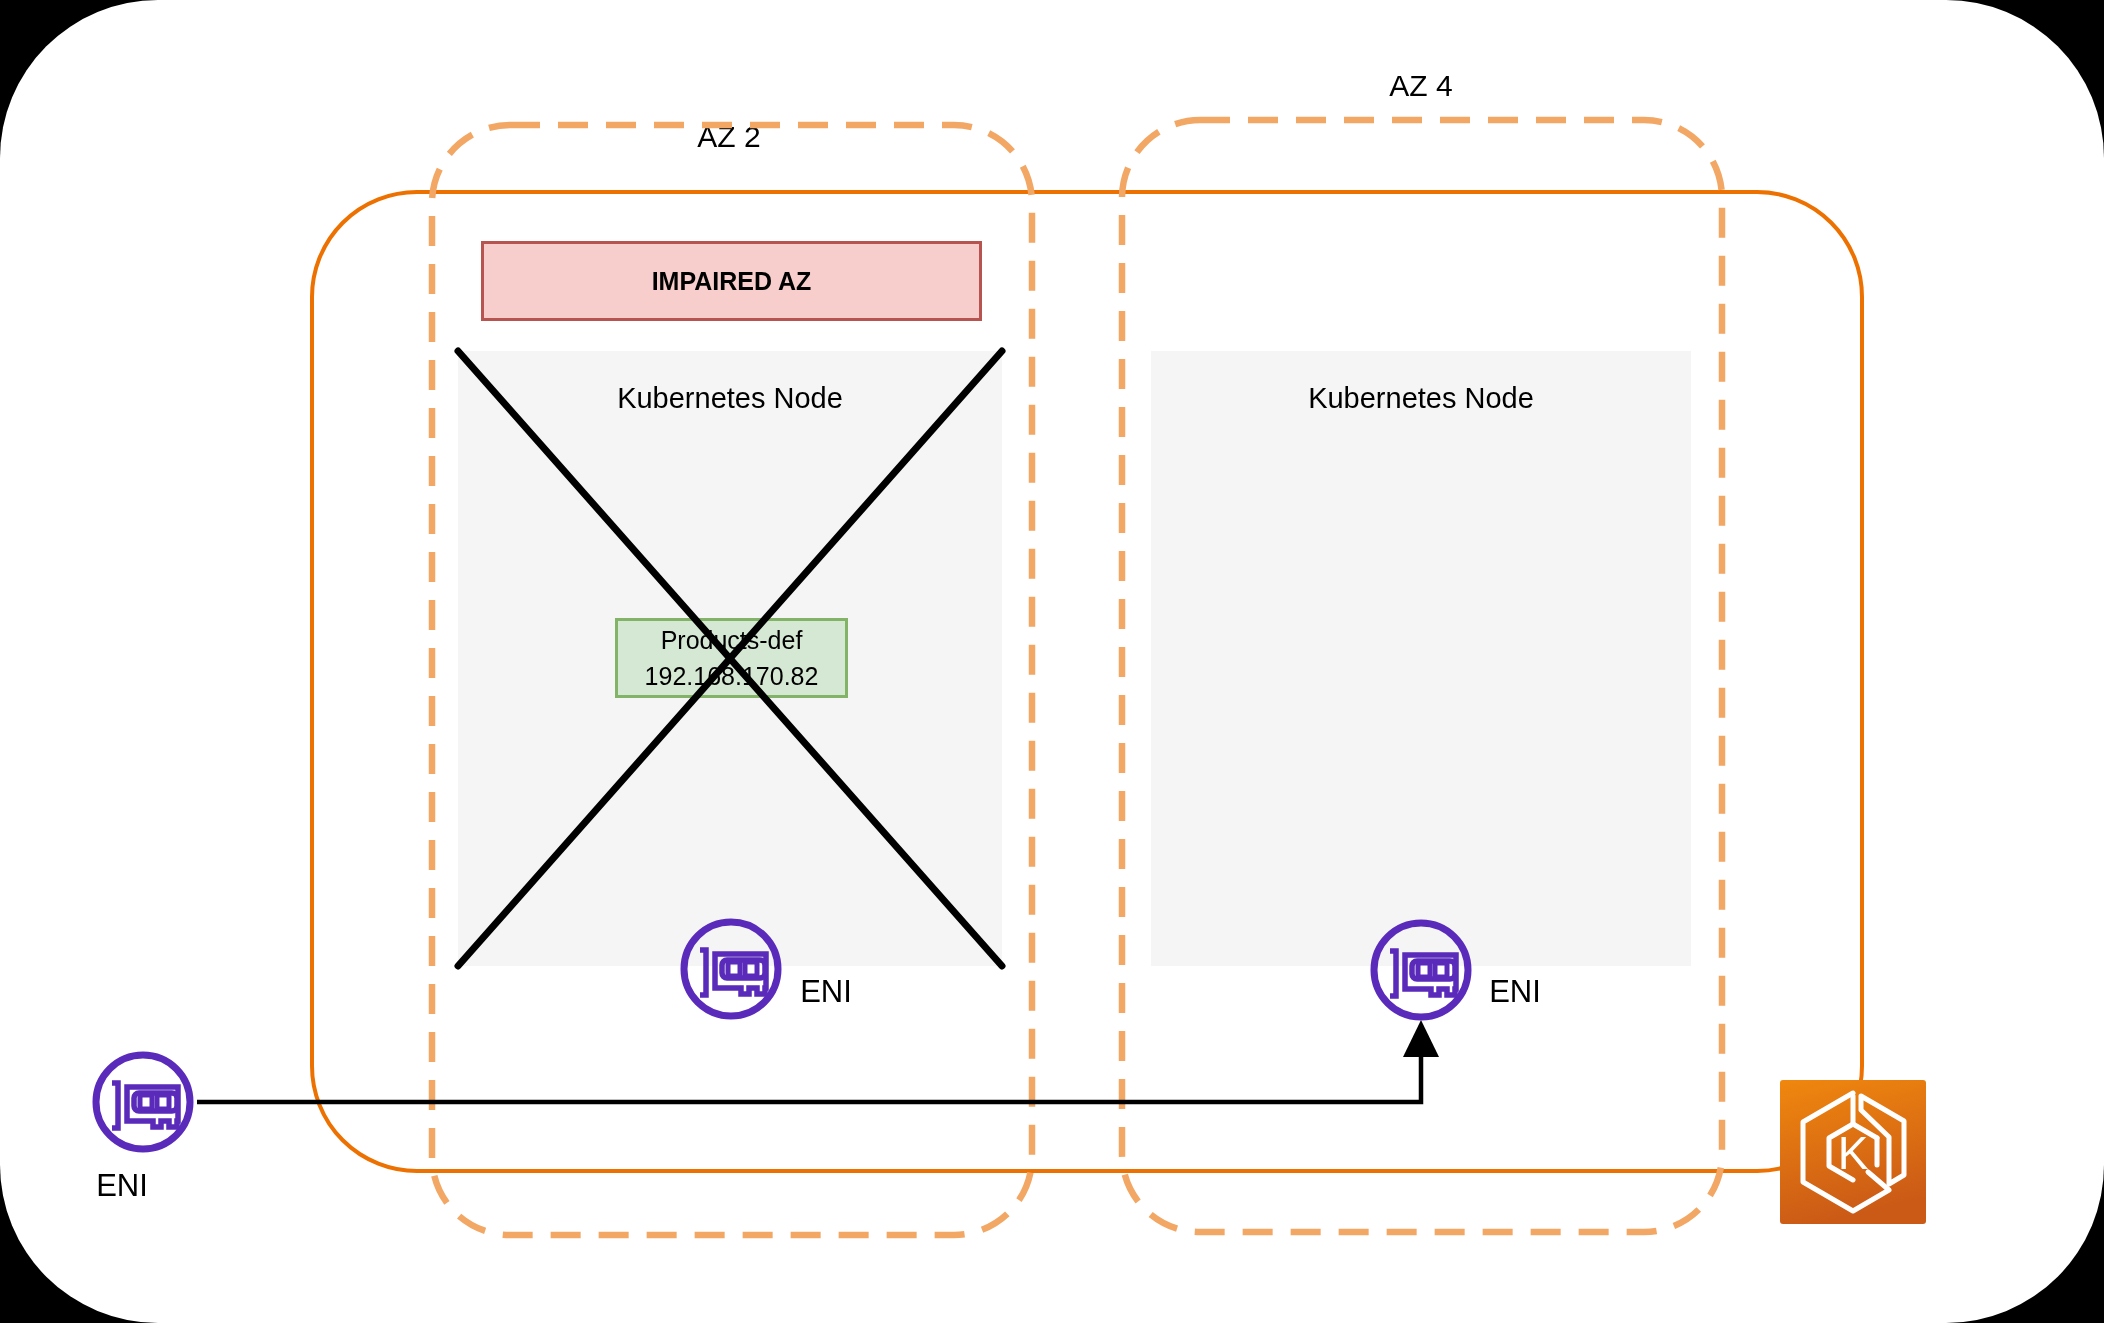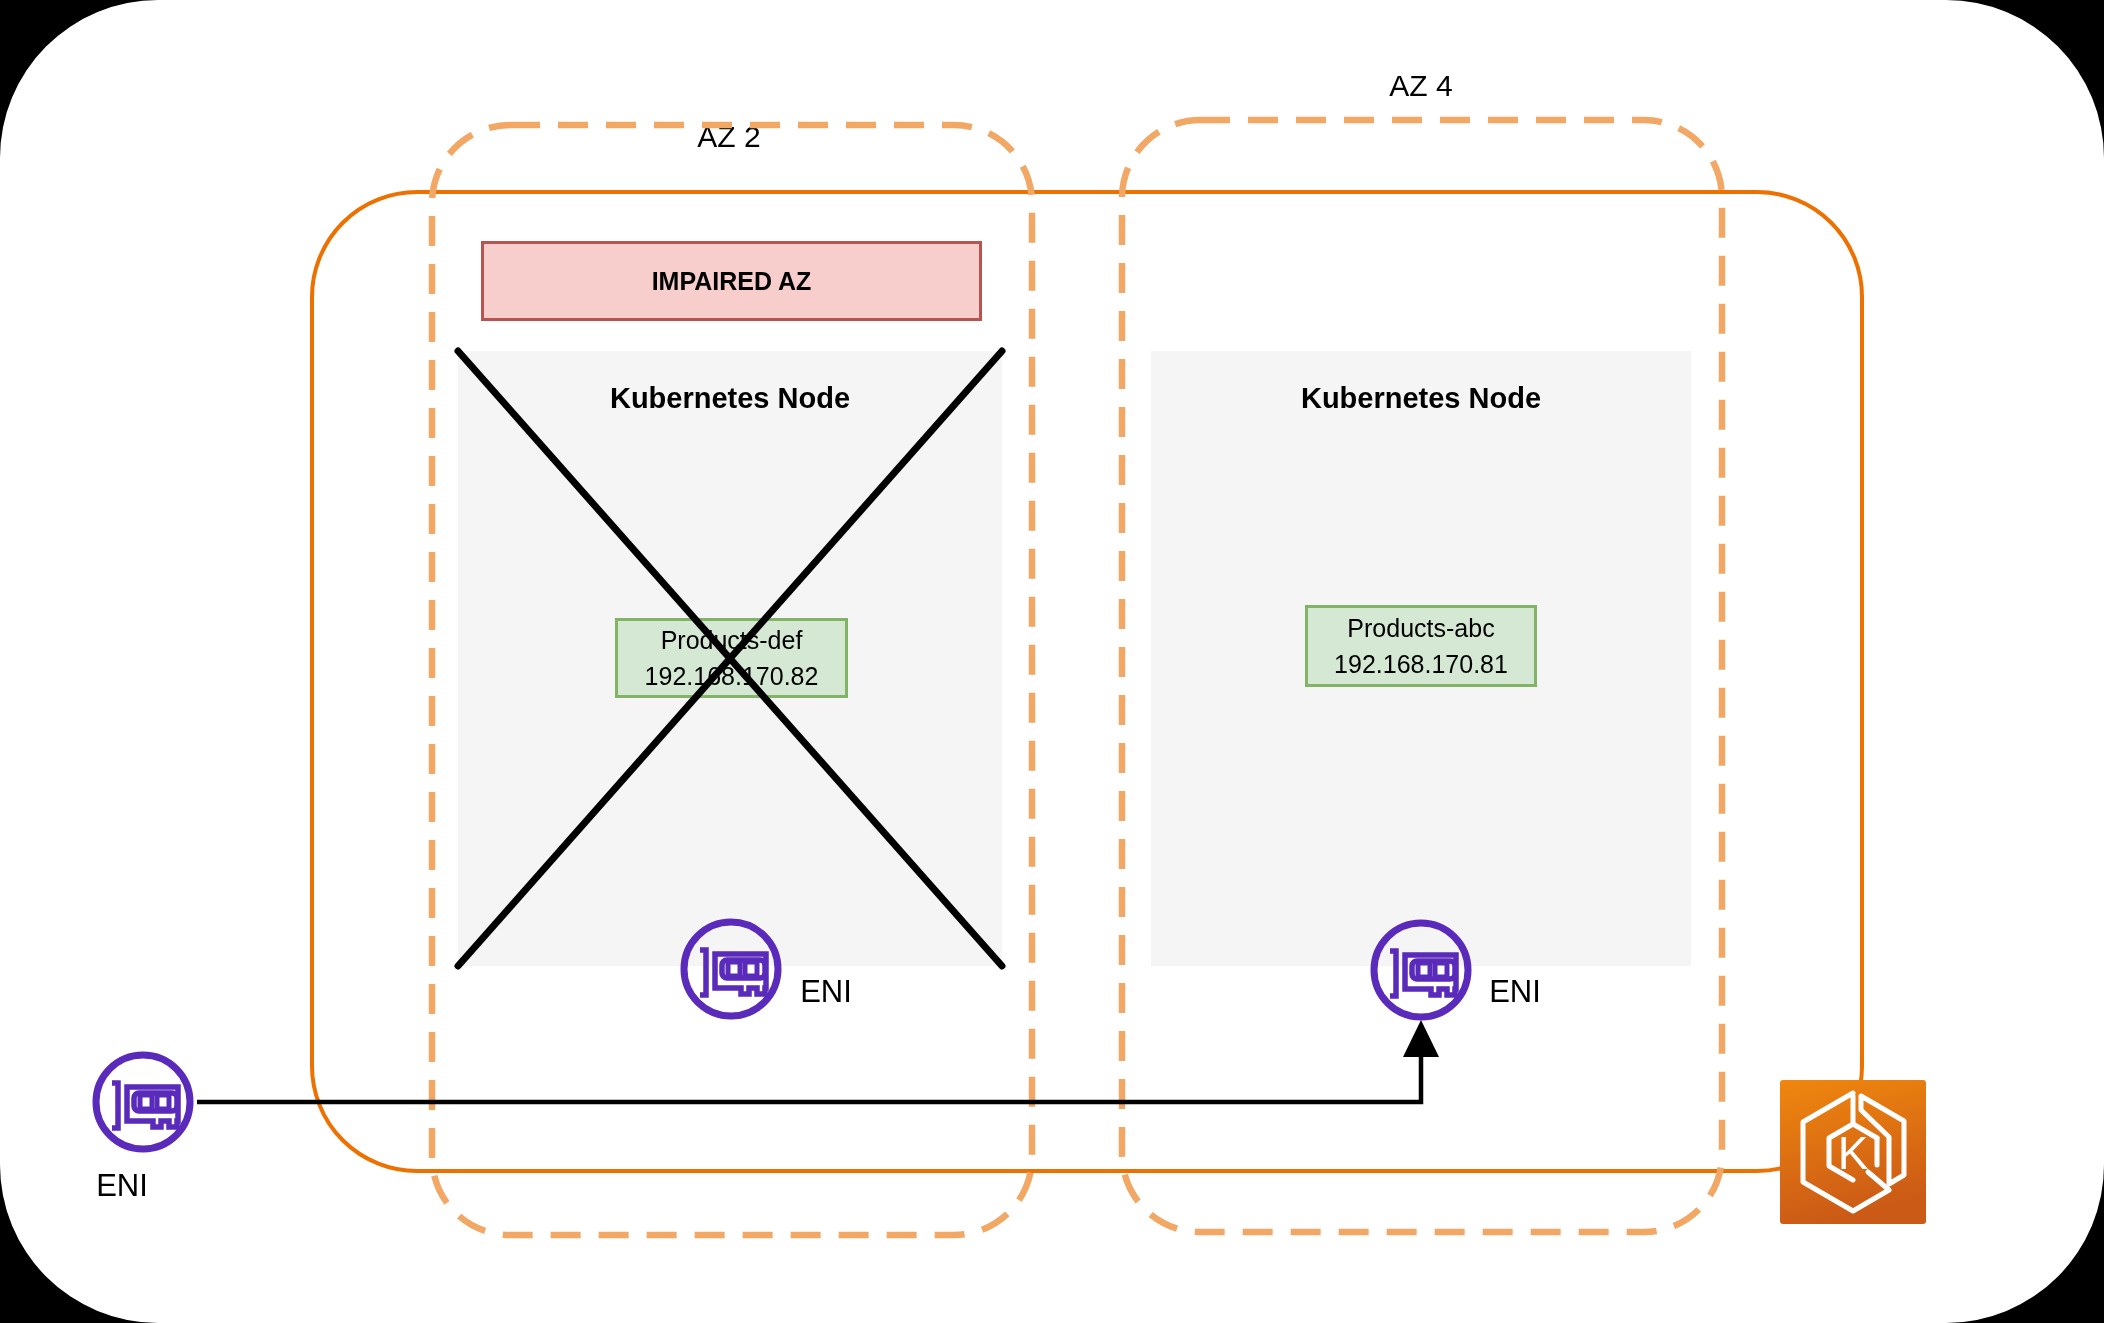--- a/index.html
+++ b/index.html
@@ -1,20 +1,20 @@
 <!DOCTYPE html>
 <html style="--c-cluster_orange: #ED7100; --c-az_dashed_orange: #F2A765; --c-impaired_fill: #F8CECC; --c-impaired_border: #B85450; --c-pod_fill: #D5E8D4; --c-pod_border: #82B366; --c-node_fill: #F5F5F5; --c-eni_purple: #5A2ABB; --c-eks_gradient_top: #F0870E; --c-eks_gradient_bottom: #CB5A16;"><head>
 <meta charset="utf-8">
 <style>
   html,body{margin:0;padding:0;background:#000;}
   body{width:2104px;height:1323px;position:relative;font-family:"Liberation Sans",sans-serif;}
   #stage{position:absolute;left:0;top:0;width:2104px;height:1323px;background:#000;overflow:hidden;}
   #sheet{position:absolute;left:0;top:0;width:2104px;height:1323px;background:#ffffff;border-radius:158px;}
   .abs{position:absolute;}
-  .node{background:var(--c-node_fill,#f5f5f5);font-weight:bold;}
+  .node{background:var(--c-node_fill,#f5f5f5);}
   .node-title{width:100%;text-align:center;font-size:29px;color:#000;position:absolute;top:31px;left:0;}
   .banner{background:var(--c-impaired_fill,#f8cecc);border:3px solid var(--c-impaired_border,#b85450);
           display:flex;align-items:center;justify-content:center;font-weight:bold;font-size:25px;color:#000;box-sizing:border-box;}
   .pod{background:var(--c-pod_fill,#d5e8d4);border:3px solid var(--c-pod_border,#82b366);box-sizing:border-box;
        display:flex;flex-direction:column;align-items:center;justify-content:center;gap:7px;font-size:25px;color:#000;}
   .az-label{font-size:30px;color:#000;transform:translate(-50%,-50%);white-space:nowrap;}
   .eni-label{font-size:31px;color:#000;transform:translate(-50%,-50%);white-space:nowrap;}
   svg#overlay{position:absolute;left:0;top:0;pointer-events:none;}
   .solid-boundary{stroke:var(--c-cluster_orange,#ED7100);stroke-width:4;fill:none;}
   .az-dashed{stroke:var(--c-az_dashed_orange,#F2A765);stroke-width:6.5;fill:none;stroke-dasharray:30 18;}
@@ -38,24 +38,20 @@
     <div class="node-title">Kubernetes Node</div>
   </div>
 
   <div class="abs banner" style="left:481px;top:241px;width:501px;height:80px;">
     <span>IMPAIRED AZ</span>
   </div>
 
   <div class="abs pod" style="left:615px;top:618px;width:233px;height:80px;">
     <span>Products-def</span>
     <span>192.168.170.82</span>
-  </div>
-  <div class="abs pod" style="left:1305px;top:605px;width:232px;height:82px;">
-    <span>Products-abc</span>
-    <span>192.168.170.81</span>
   </div>
 
   <div class="abs az-label" style="left:729px;top:97px;margin-top:40px;">AZ 2</div>
   <div class="abs az-label" style="left:1421px;top:86px;">AZ 4</div>
 
   <div class="abs eni-label" style="left:826px;top:992px;">ENI</div>
   <div class="abs eni-label" style="left:1515px;top:992px;">ENI</div>
   <div class="abs eni-label" style="left:122px;top:1186px;">ENI</div>
 
   <svg id="overlay" width="2104" height="1323" viewBox="0 0 2104 1323">

